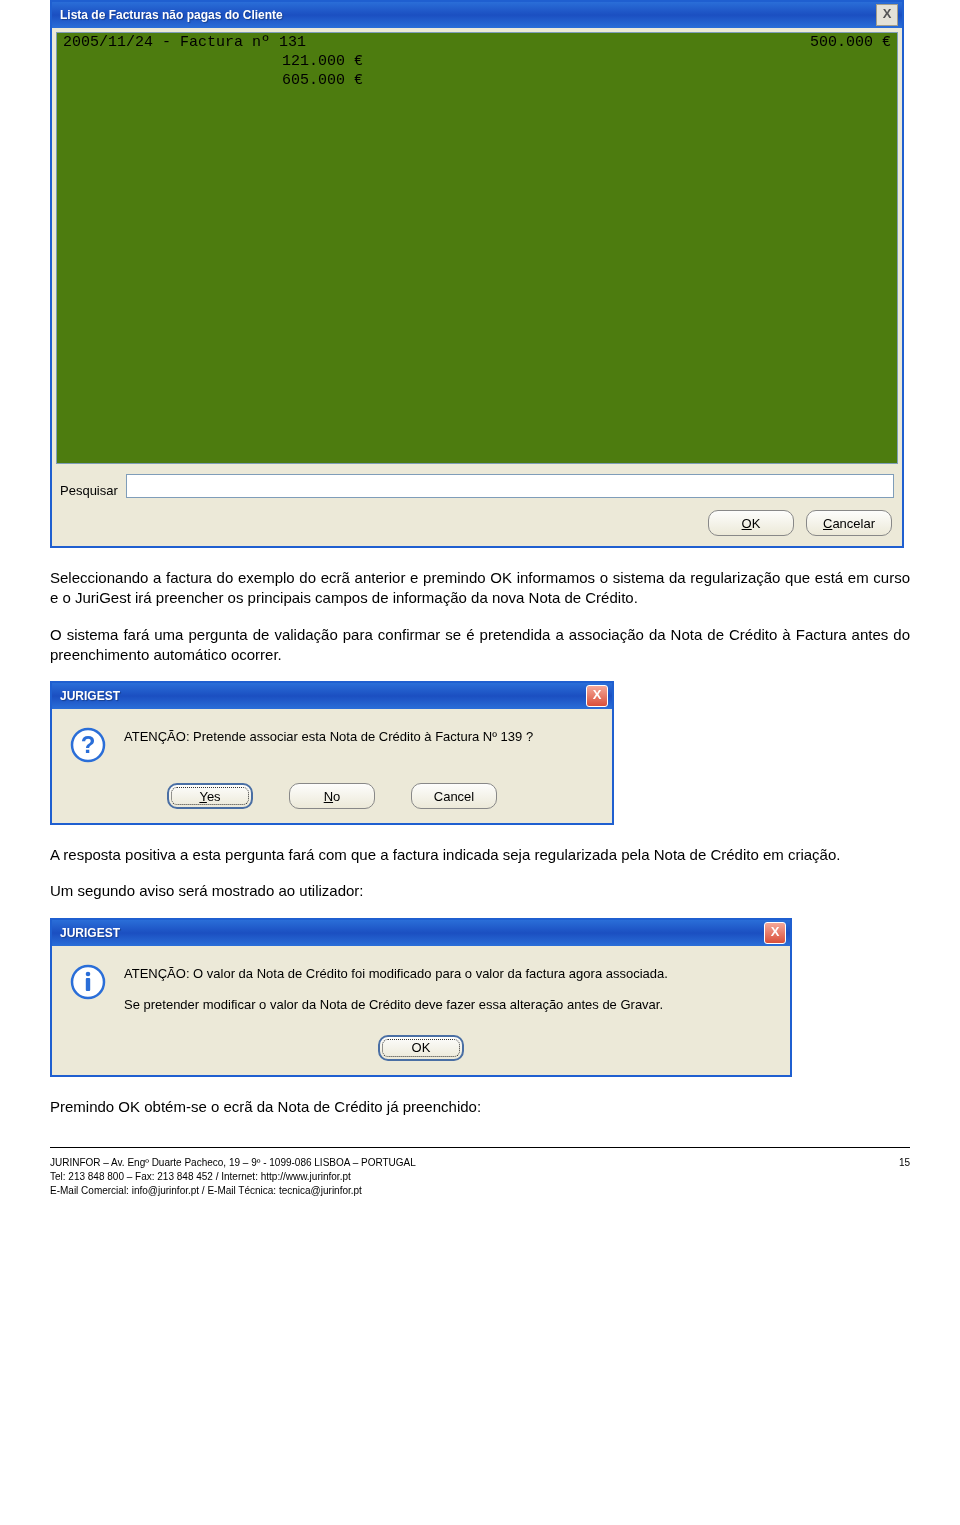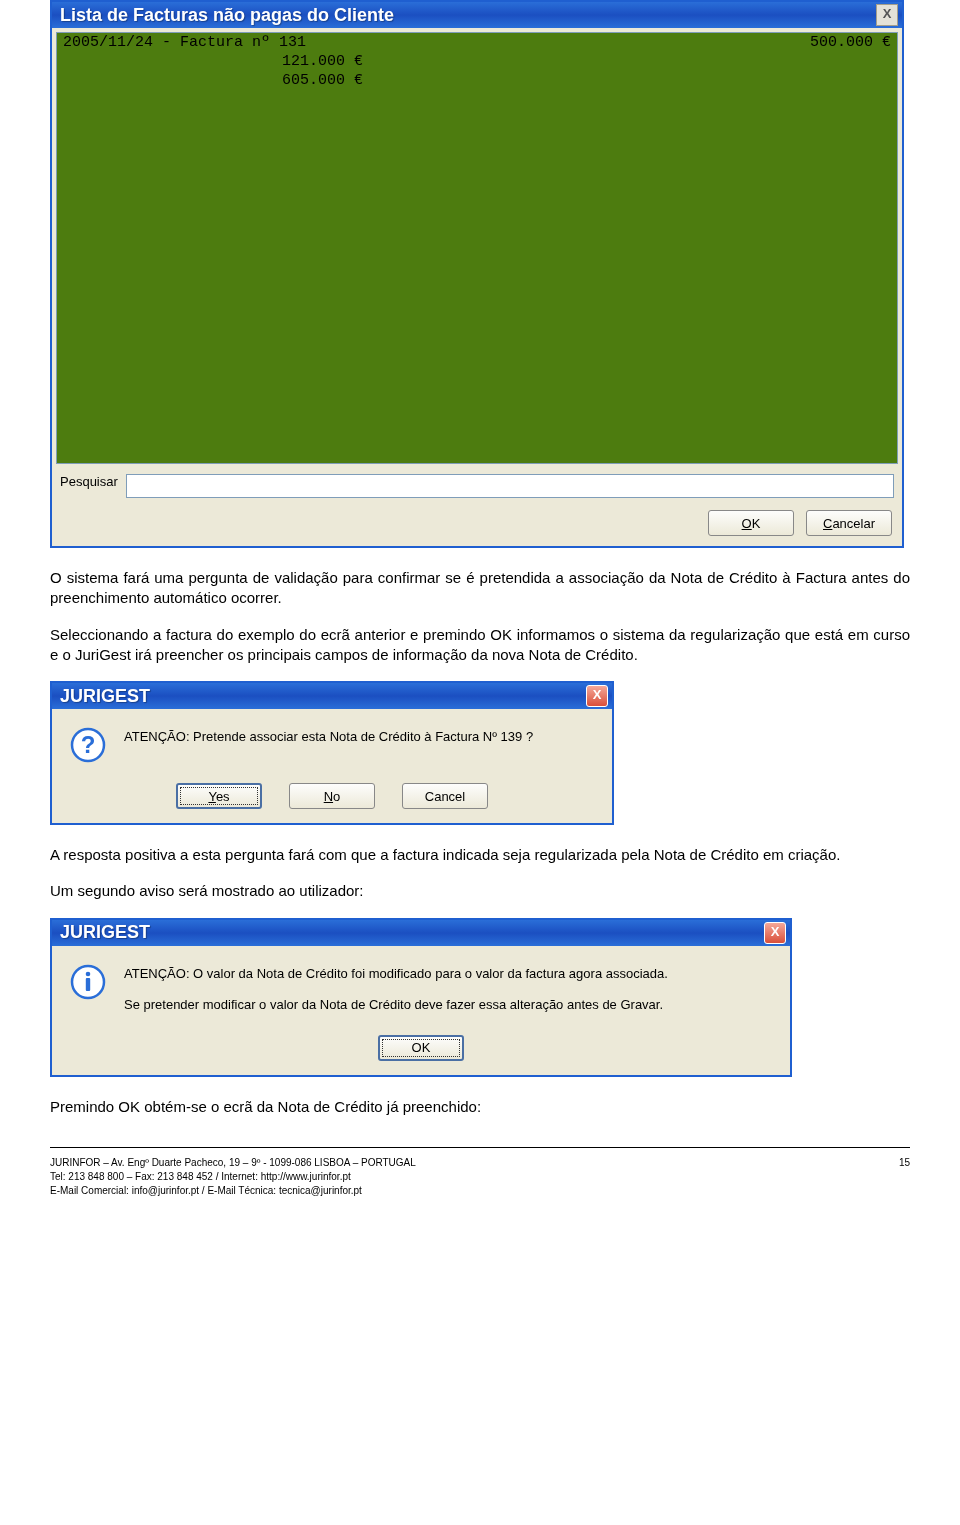--- a/index.html
+++ b/index.html
@@ -25,21 +25,21 @@
     color: #fff;
     display: flex;
     align-items: center;
     justify-content: space-between;
     height: 26px;
     padding: 0 4px 0 8px;
     font-family: Tahoma, Arial, sans-serif;
   }
   .titlebar .title {
     font-weight: bold;
-    font-size: 18px;
+    font-size: 12px;
     text-shadow: 1px 1px 1px rgba(0,0,0,0.3);
   }
   .close-btn {
     width: 20px;
     height: 20px;
     background: linear-gradient(to bottom, #f5a899, #d94f3a);
     border: 1px solid #fff;
     border-radius: 3px;
     color: #fff;
     font-weight: bold;
@@ -78,21 +78,21 @@
     white-space: pre;
   }
   .list-row .col-left { flex: 1; }
   .list-row .col-right { width: 300px; text-align: right; }
   .list-row.selected {
     background: #316ac5;
     color: #fff;
   }
   .search-row {
     display: flex;
-    align-items: flex-start;
+    align-items: flex-end;
     padding: 6px 8px;
     gap: 8px;
     font-family: Tahoma, Arial, sans-serif;
     font-size: 13px;
   }
   .search-input {
     flex: 1;
     height: 22px;
     border: 1px solid #7f9db9;
     background: #fff;
@@ -104,21 +104,21 @@
     display: flex;
     justify-content: flex-end;
     gap: 12px;
     padding: 6px 10px 10px 10px;
   }
   .xp-btn {
     min-width: 86px;
     height: 26px;
     background: linear-gradient(to bottom, #fdfdfc, #ece9d8);
     border: 1px solid #888;
-    border-radius: 3px;
+    border-radius: 10px;
     font-family: Tahoma, Arial, sans-serif;
     font-size: 13px;
     cursor: pointer;
     padding: 0 10px;
   }
   .xp-btn.default {
     border: 2px solid #4a6fa4;
     outline: 1px dotted #333;
     outline-offset: -5px;
   }
@@ -149,21 +149,21 @@
     flex-shrink: 0;
   }
   .msg-text {
     font-family: Tahoma, Arial, sans-serif;
     font-size: 13px;
     line-height: 1.5;
   }
   .msg-btns {
     display: flex;
     justify-content: center;
-    gap: 27px;
+    gap: 36px;
     margin-top: 20px;
   }
 
   
   .hr {
     border: none;
     border-top: 1.5px solid #000;
     margin: 30px 0 8px 0;
   }
   .footer-row {
@@ -204,22 +204,22 @@
     <div class="search-row">
       <span>Pesquisar</span>
       <input class="search-input" type="text" value="" style="">
     </div>
     <div class="btn-row">
       <button class="xp-btn"><u>O</u>K</button>
       <button class="xp-btn"><u>C</u>ancelar</button>
     </div>
   </div>
 
+  <p class="para">Seleccionando a factura do exemplo do ecrã anterior e premindo OK informamos o sistema da regularização que está em curso e o JuriGest irá preencher os principais campos de informação da nova Nota de Crédito.</p>
   <p class="para">O sistema fará uma pergunta de validação para confirmar se é pretendida a associação da Nota de Crédito à Factura antes do preenchimento automático ocorrer.</p>
-  <p class="para">Seleccionando a factura do exemplo do ecrã anterior e premindo OK informamos o sistema da regularização que está em curso e o JuriGest irá preencher os principais campos de informação da nova Nota de Crédito.</p>
 
   <div class="win dialog-narrow">
     <div class="titlebar">
       <span class="title">JURIGEST</span>
       <span class="close-btn">X</span>
     </div>
     <div class="msg-body">
       <div class="msg-content">
         <svg class="msg-icon" viewBox="0 0 36 36">
           <circle cx="18" cy="18" r="16" fill="#fff" stroke="#2a6ed8" stroke-width="2.5"></circle>

